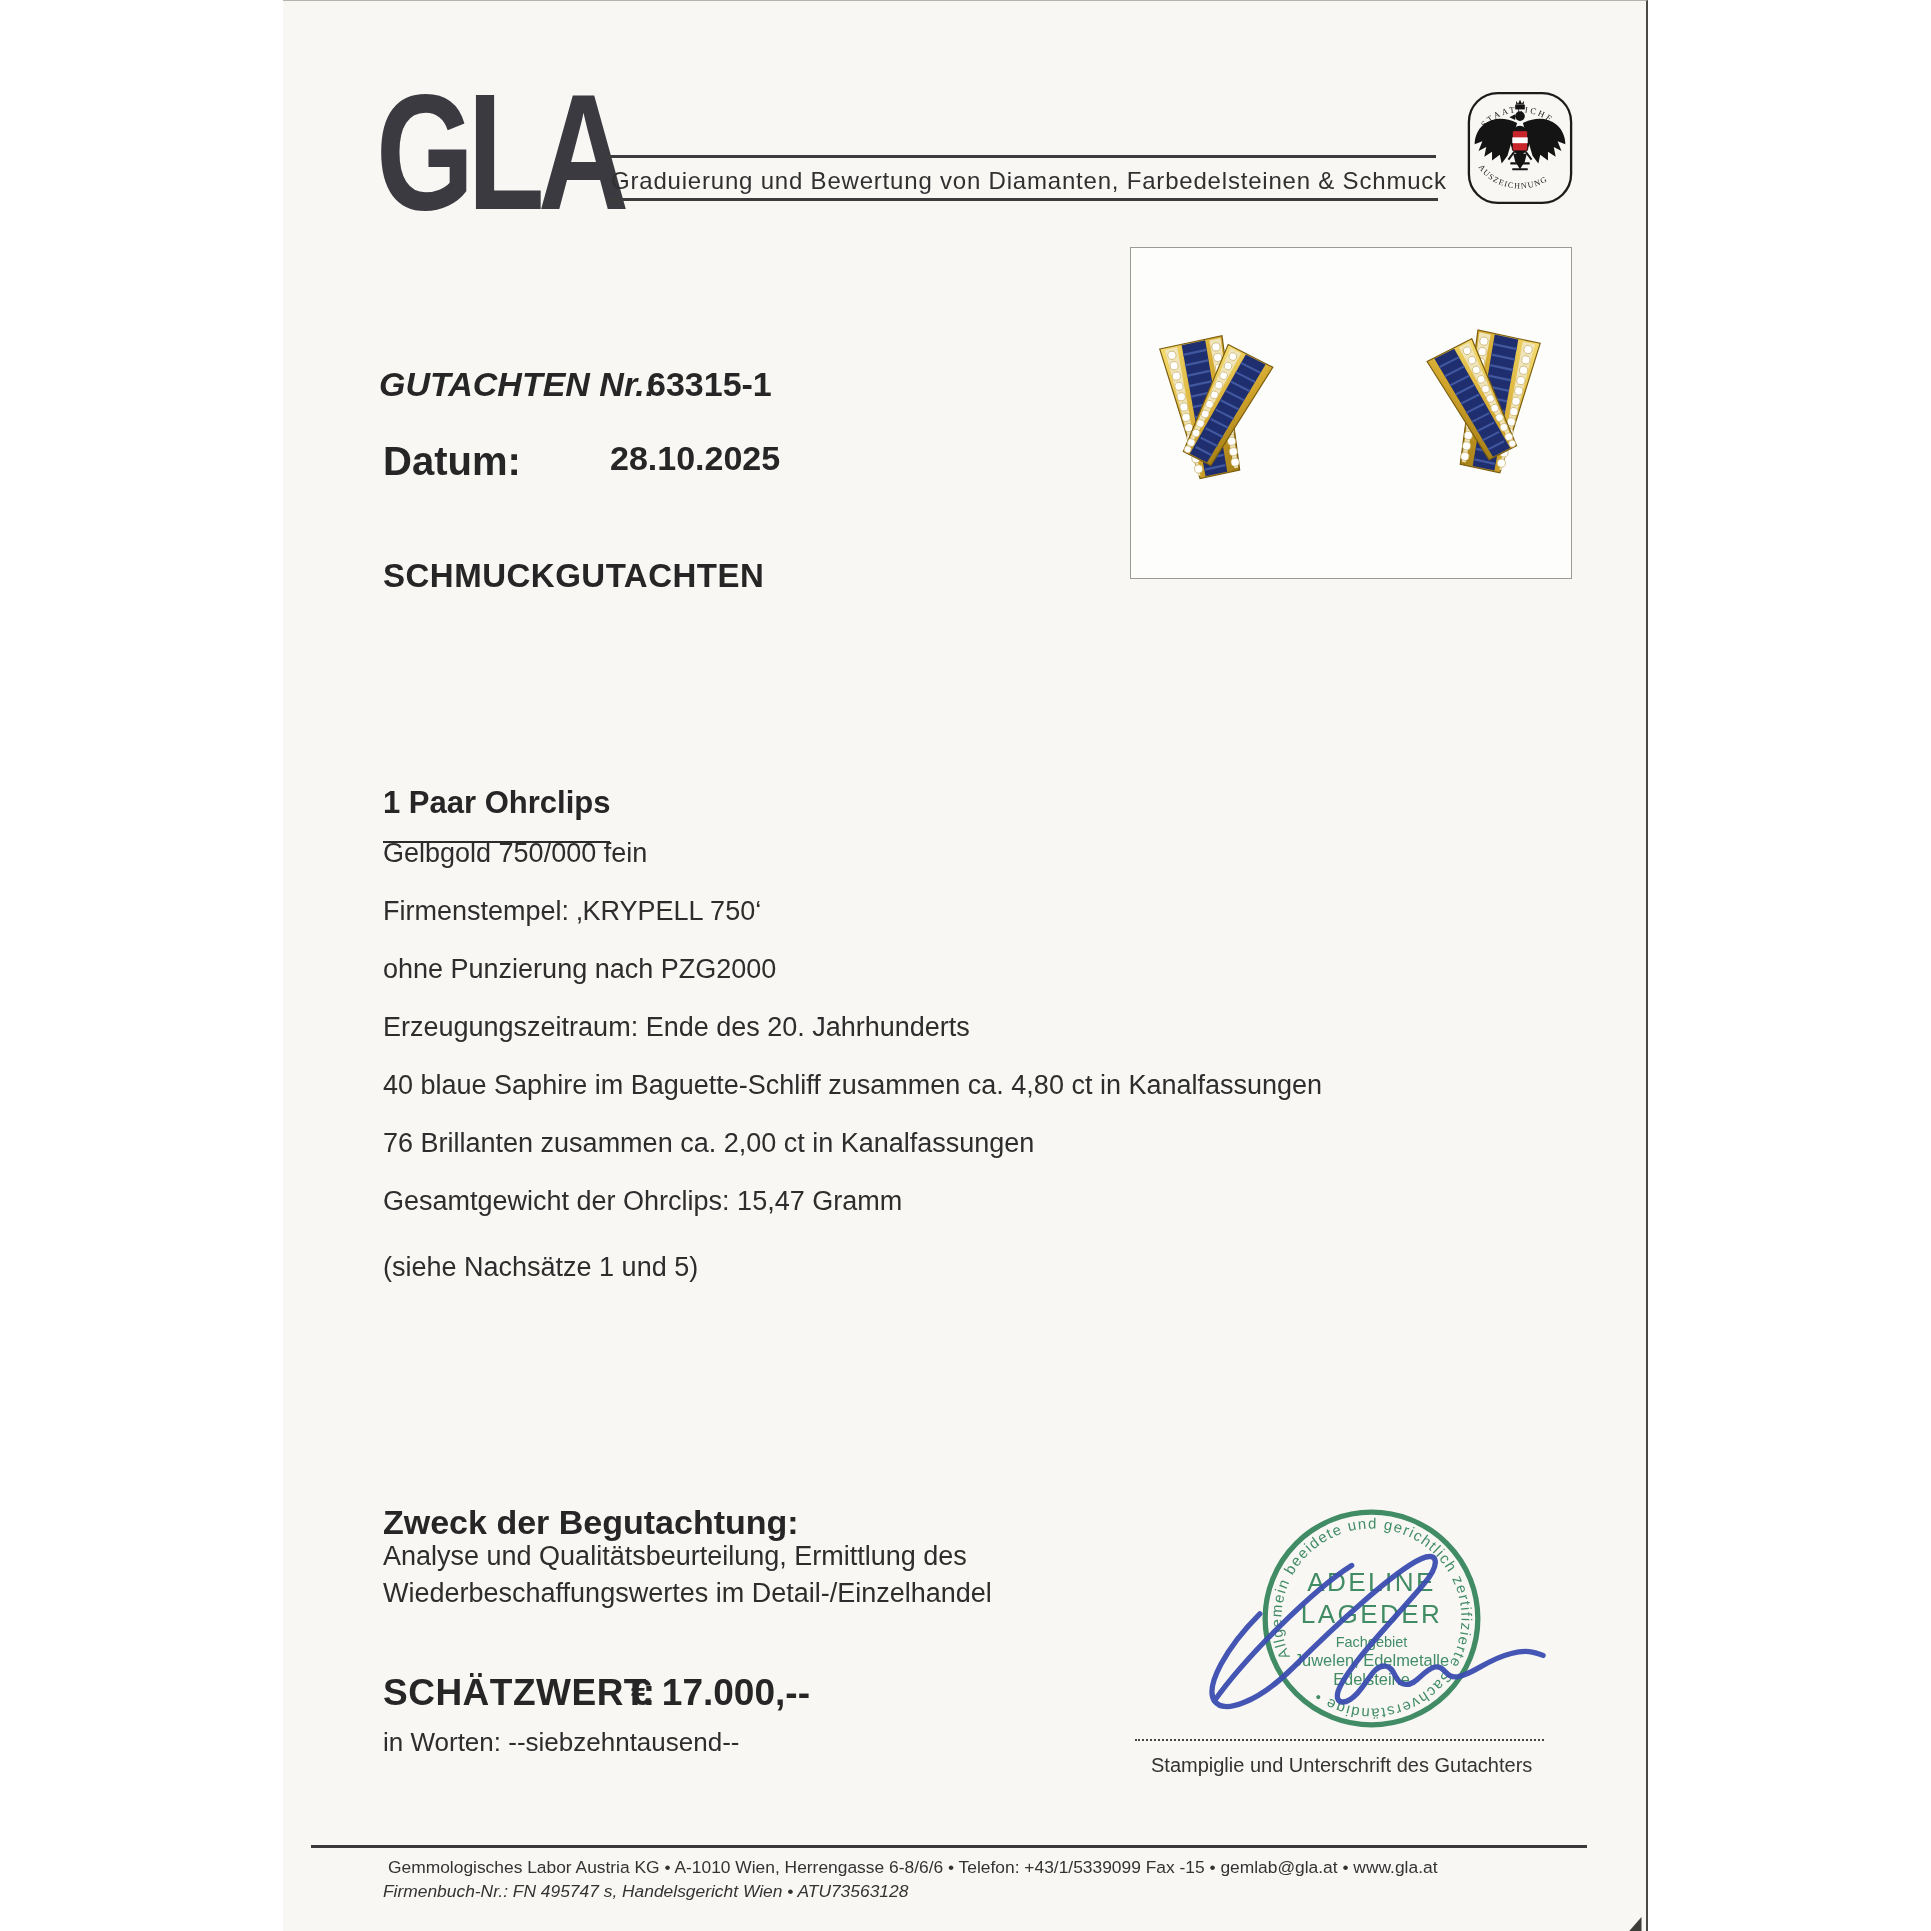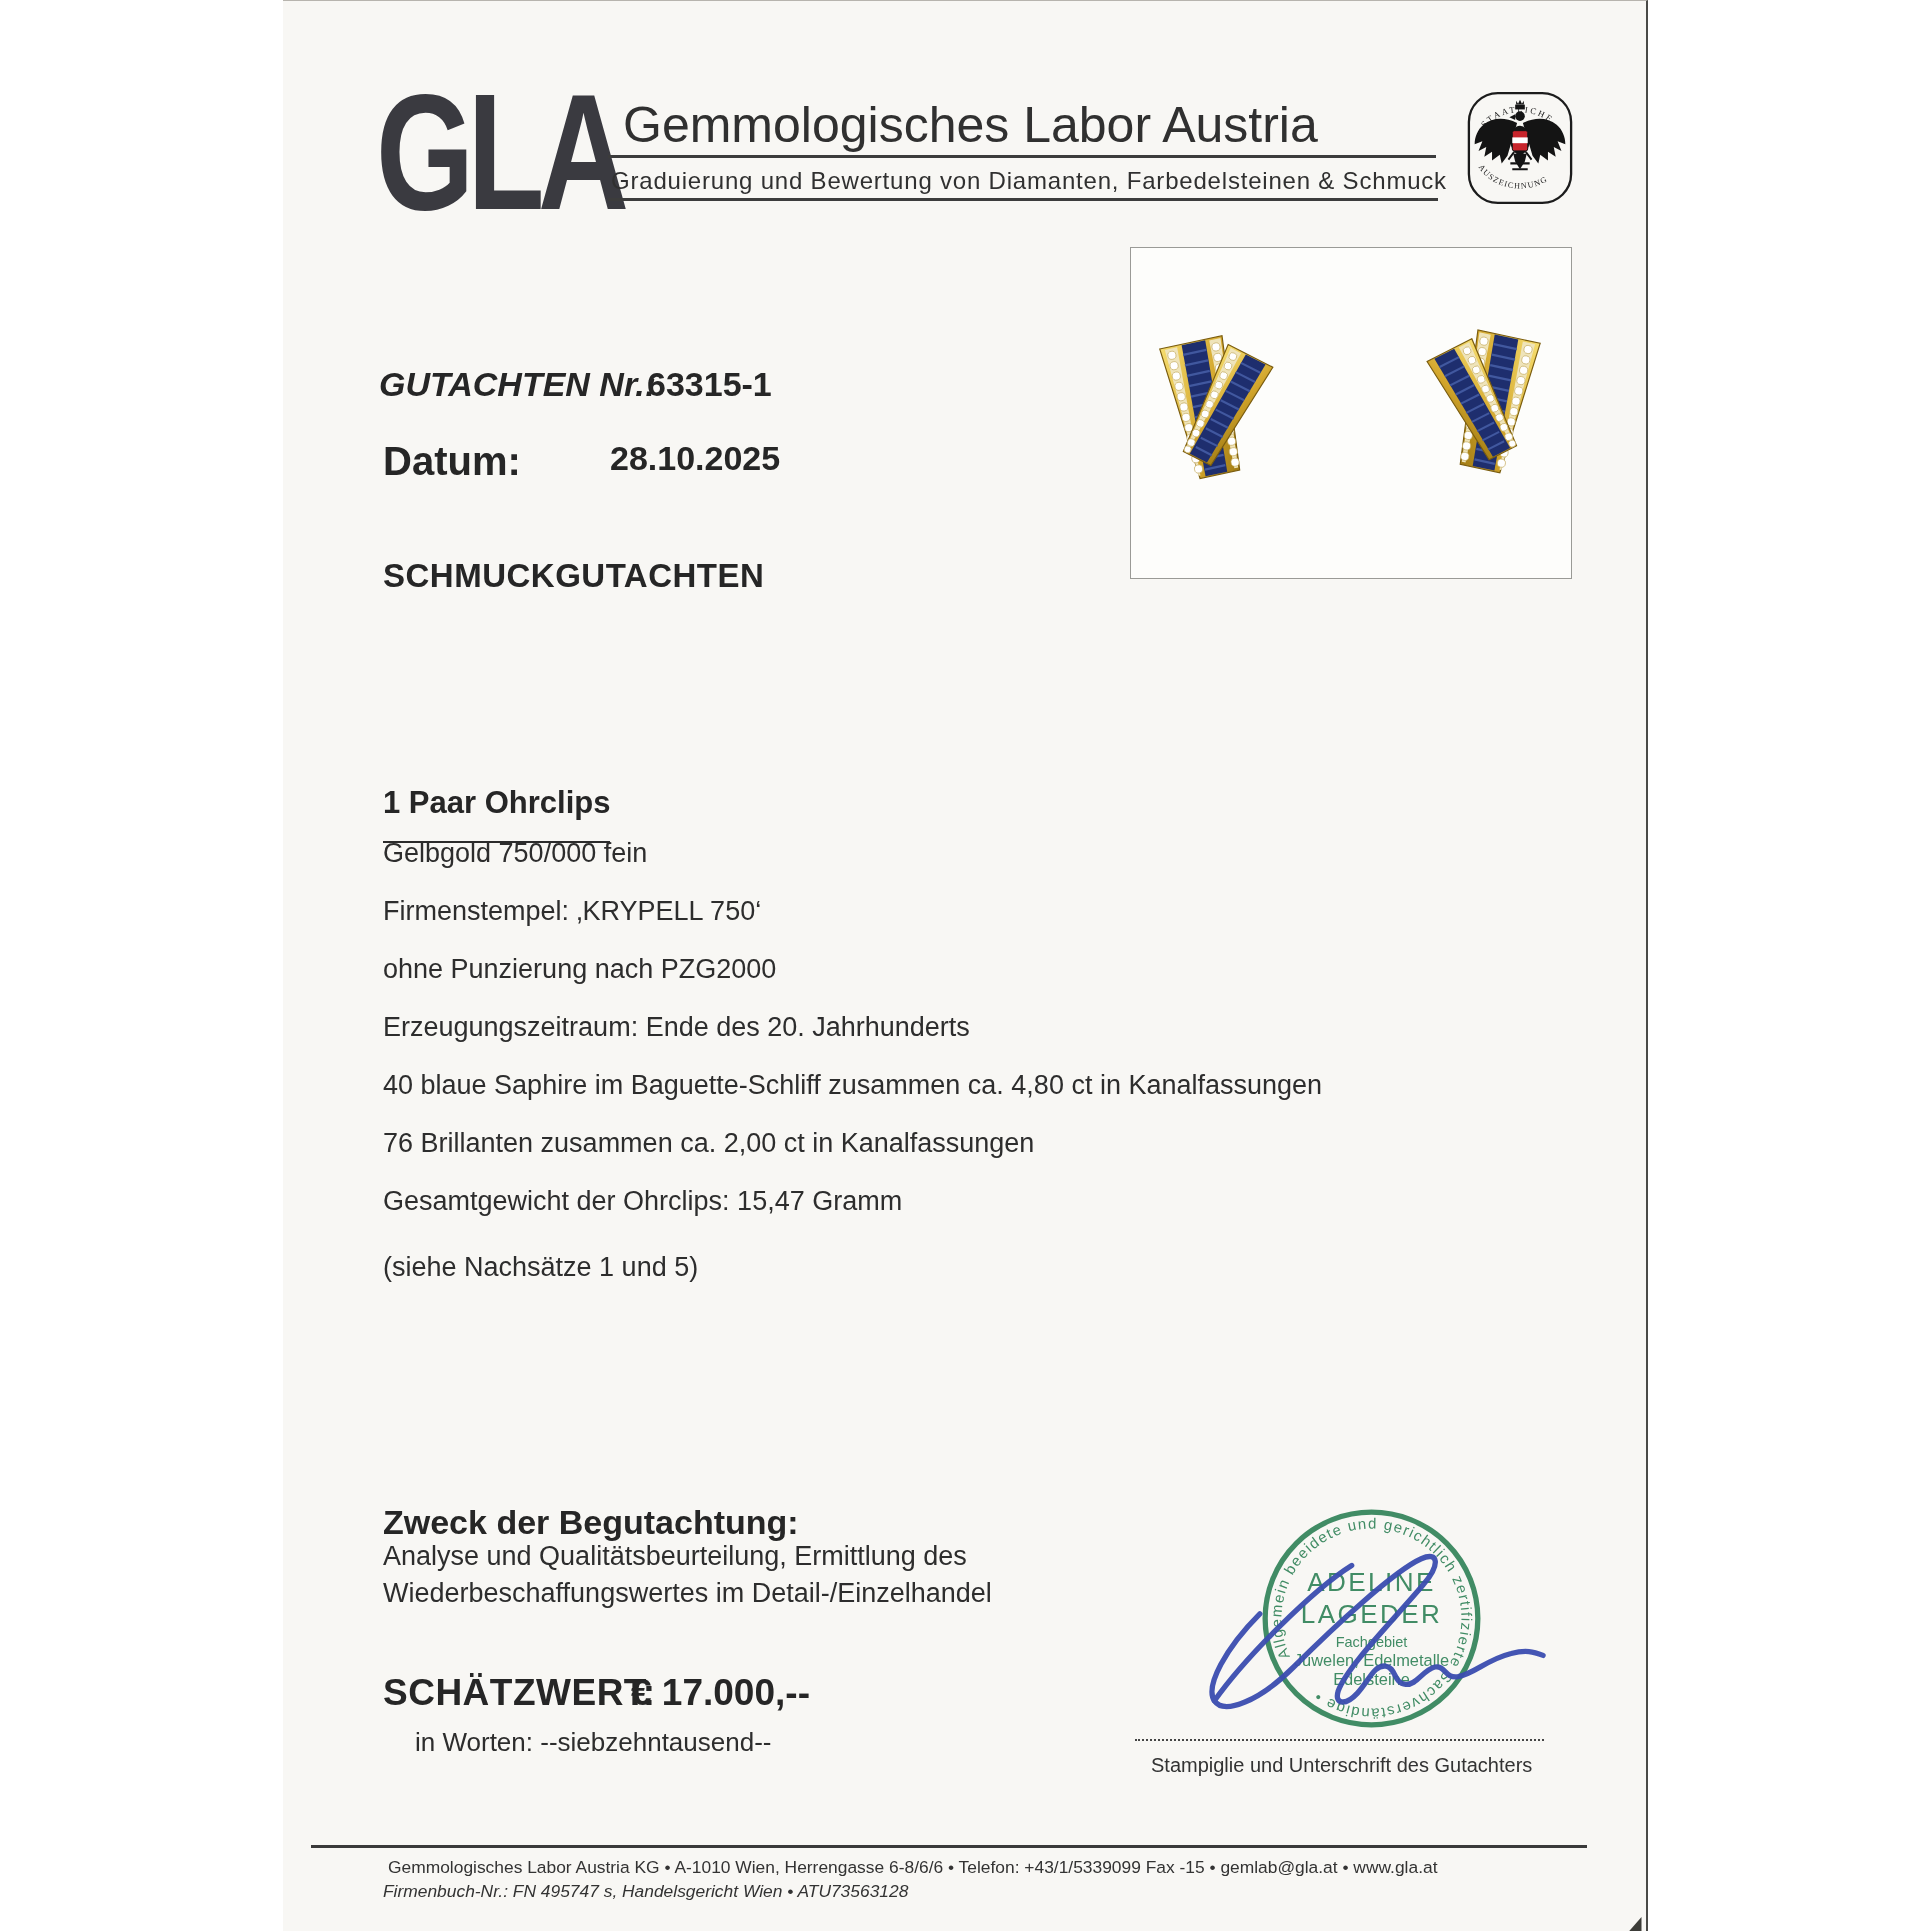--- a/index.html
+++ b/index.html
@@ -27,21 +27,21 @@
   .beschr{left:100px;top:686px;font-size:33px;}
   .item-title{left:100px;top:784px;font-size:31px;border-bottom:2.9px solid #2b2b2b;padding-bottom:20px;}
   .desc-wrap{left:100px;top:823px;font-size:27px;}
   .desc-wrap div{height:58px;line-height:58px;white-space:nowrap;color:#2d2d2d;}
   .note{left:100px;top:1251px;font-size:27px;}
   
   .zweck-h{left:100px;top:1502px;font-size:34px;}
   .zweck-t{left:100px;top:1537px;font-size:27px;line-height:37px;color:#2d2d2d;}
   .schatz-l{left:100px;top:1671px;font-size:37px;letter-spacing:0.5px;}
   .schatz-v{left:348px;top:1671px;font-size:37px;}
-  .worten{left:100px;top:1726px;font-size:26px;margin-left:32px;}
+  .worten{left:100px;top:1726px;font-size:26px;}
   
   .photo{left:847px;top:246px;width:440px;height:330px;background:#fdfdfb;
          border:1.9px solid #9a9a96;}
   .caption{left:849px;top:581px;width:421px;font-size:14px;line-height:23px;
            color:#3c3c3c;text-align:justify;white-space:normal;}
   
   .stamp{left:958px;top:1487px;}
   .sig{left:885px;top:1492px;}
   .dotline{left:852px;top:1738px;width:409px;border-top:2.9px dotted #454545;}
   .stamp-cap{left:868px;top:1753px;font-size:20px;color:#333;}
@@ -51,21 +51,20 @@
   .f2{left:100px;top:1880px;font-size:17.4px;color:#333;font-style:italic;}
   .corner{left:1345px;top:1916px;width:13.5px;height:15.4px;background:#3c3c38;
           clip-path:polygon(100% 0,100% 100%,0 100%);}
 </style>
 </head>
 <body>
 
 <div class="page">
 
   <div class="abs txt gla-logo">GLA</div>
-  <div class="abs txt h-title">Gemmologisches Labor Austria</div>
   <div class="abs h-rule1"></div>
   <div class="abs txt h-sub">Graduierung und Bewertung von Diamanten, Farbedelsteinen &amp; Schmuck</div>
   <div class="abs h-rule2"></div>
 
   <svg class="abs emblem" width="108" height="116" viewBox="0 0 112 120">
     <rect x="3" y="3" width="106" height="114" rx="30" fill="none" stroke="#1c1c1c" stroke-width="2.4"></rect>
     <defs>
       <path id="arcTop" d="M 16,44 A 44,36 0 0 1 96,44"></path>
       <path id="arcBot" d="M 12,78 A 48,40 0 0 0 100,78"></path>
     </defs>

